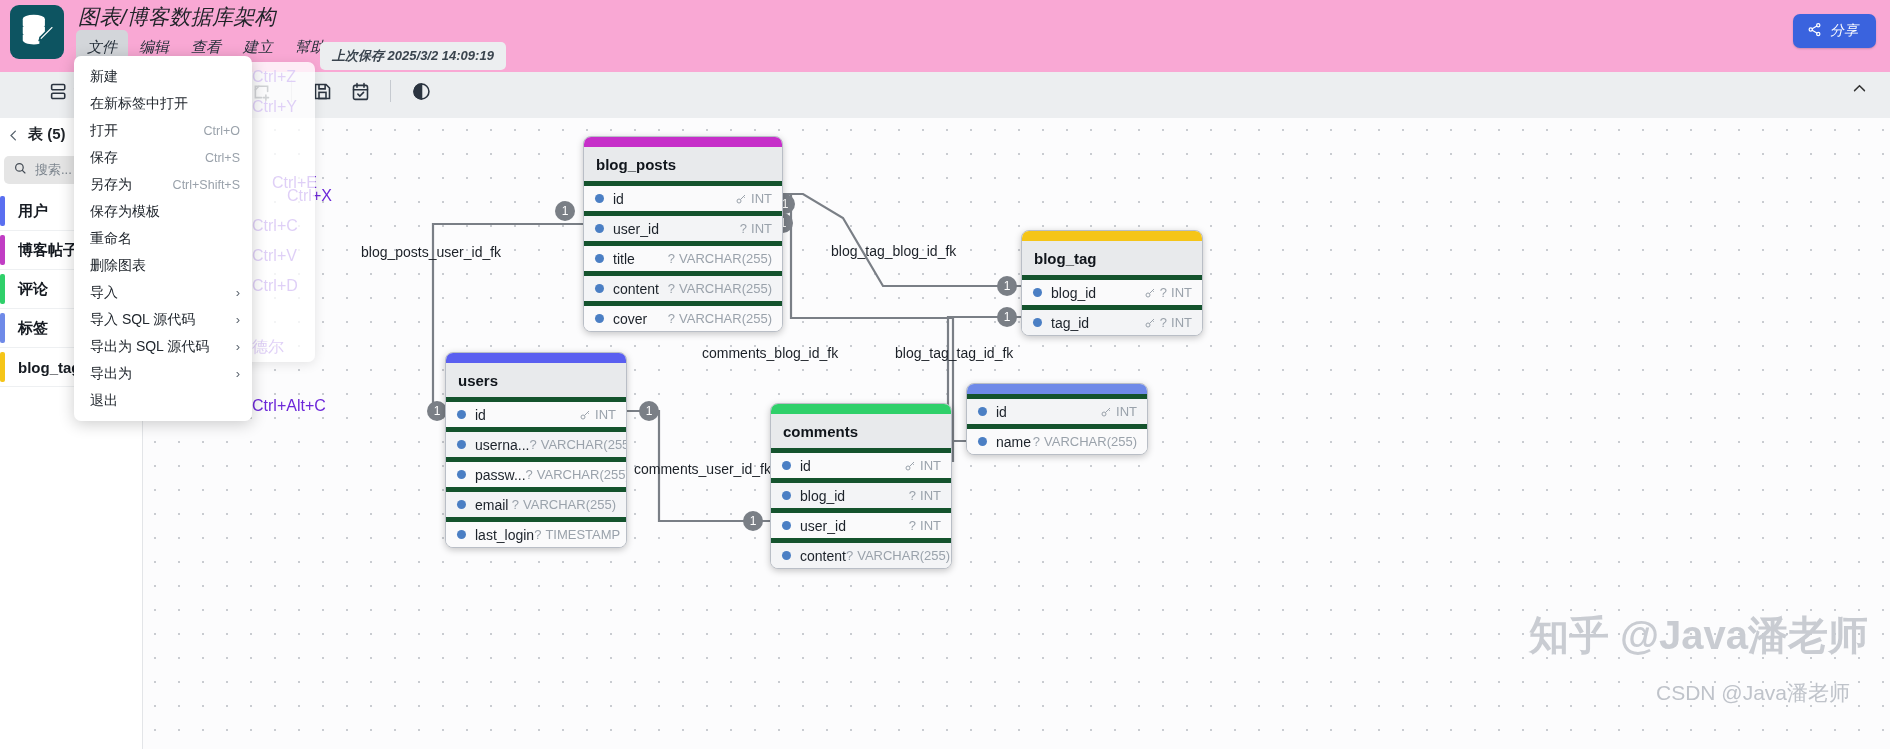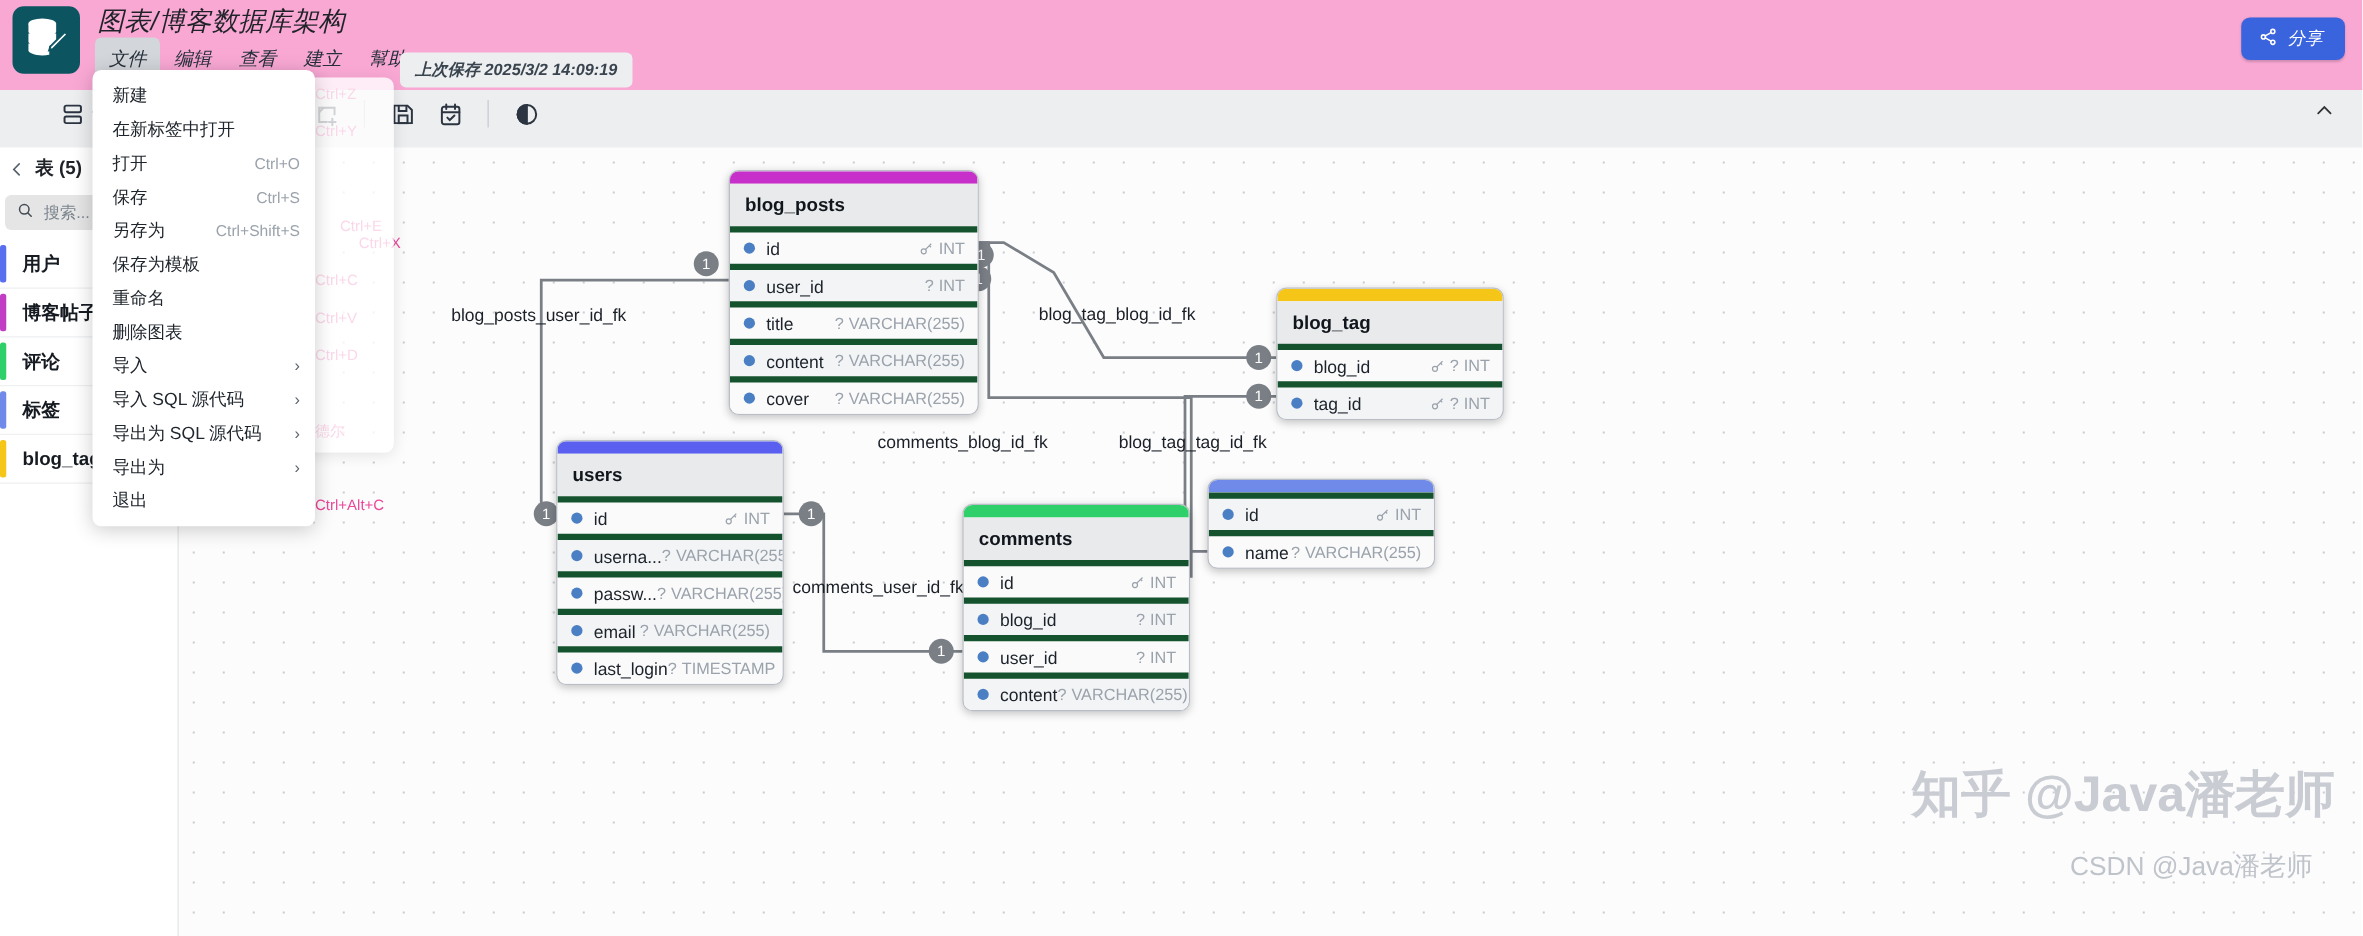--- a/index.html
+++ b/index.html
@@ -165,21 +165,21 @@
     box-shadow: 0 3px 16px rgba(0,0,0,.20); z-index: 50;
   }
   .filemenu .row {
     height: 27px; display: flex; align-items: center;
     padding: 0 12px 0 16px; font-size: 14px; color: #20262d;
     cursor: pointer; position: relative; white-space: nowrap;
   }
   .filemenu .row .sc { margin-left: auto; font-size: 12.5px; color: #9aa2ab; }
   .filemenu .row .arrow { margin-left: auto; font-size: 13px; color: #5c656f; }
   .shadow-shortcuts { position: absolute; left: 252px; top: 56px; width: 70px; z-index: 47; }
-  .shadow-shortcuts div { position: absolute; font-size: 12px; color: #ec4899; white-space: nowrap; }
+  .shadow-shortcuts div { position: absolute; font-size: 16px; color: #6d28d9; white-space: nowrap; }
 </style>
 </head>
 <body>
 
 <div id="app">
 
   <div class="header">
     <div class="logo">
       <span>
         <svg viewBox="0 0 24 24" fill="none" stroke="#ffffff" stroke-width="1.7">

